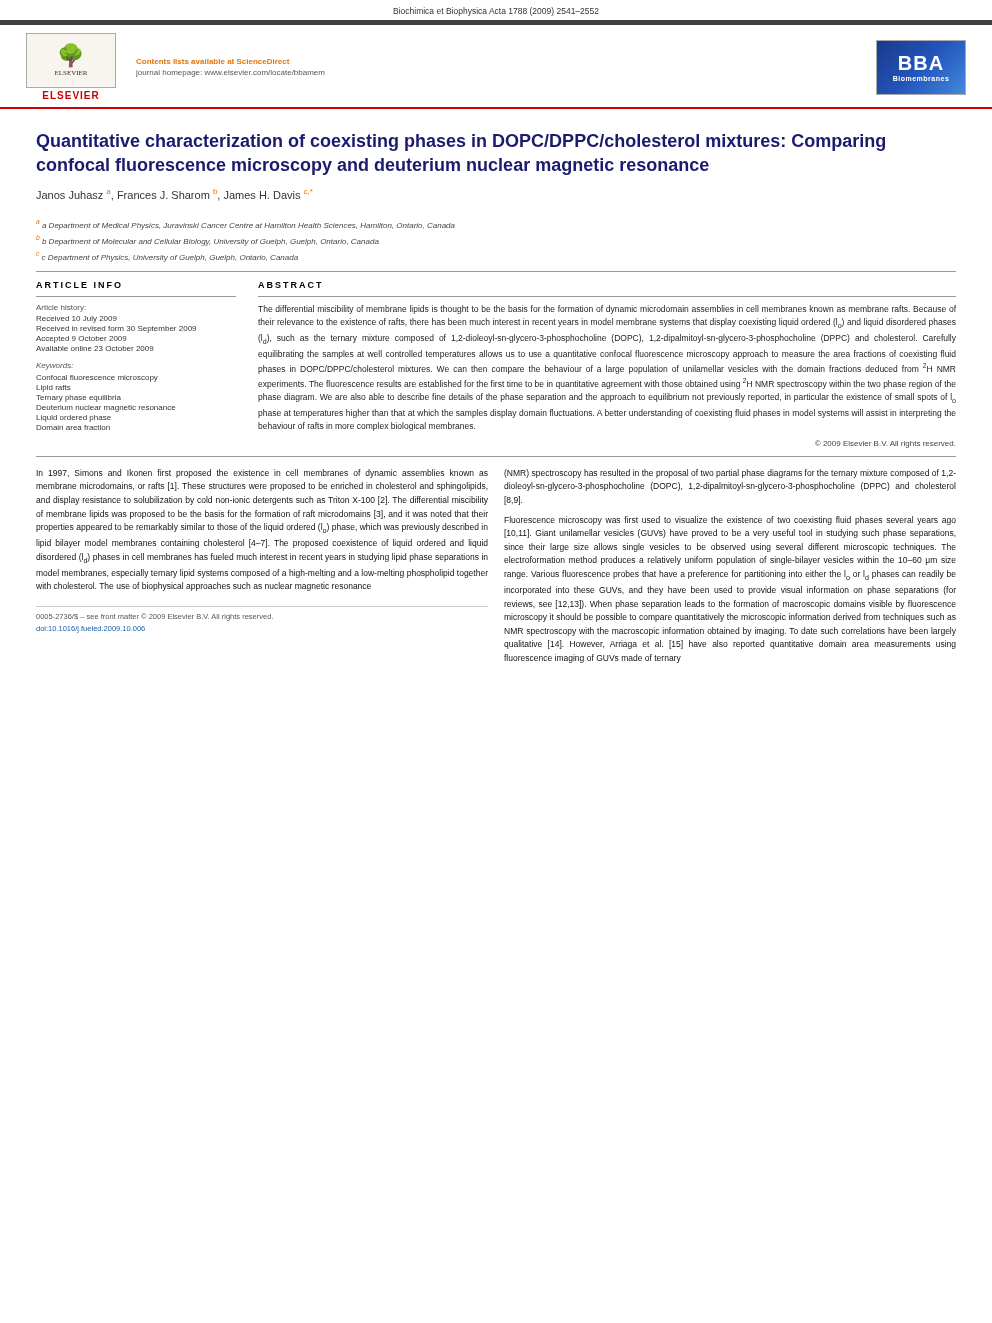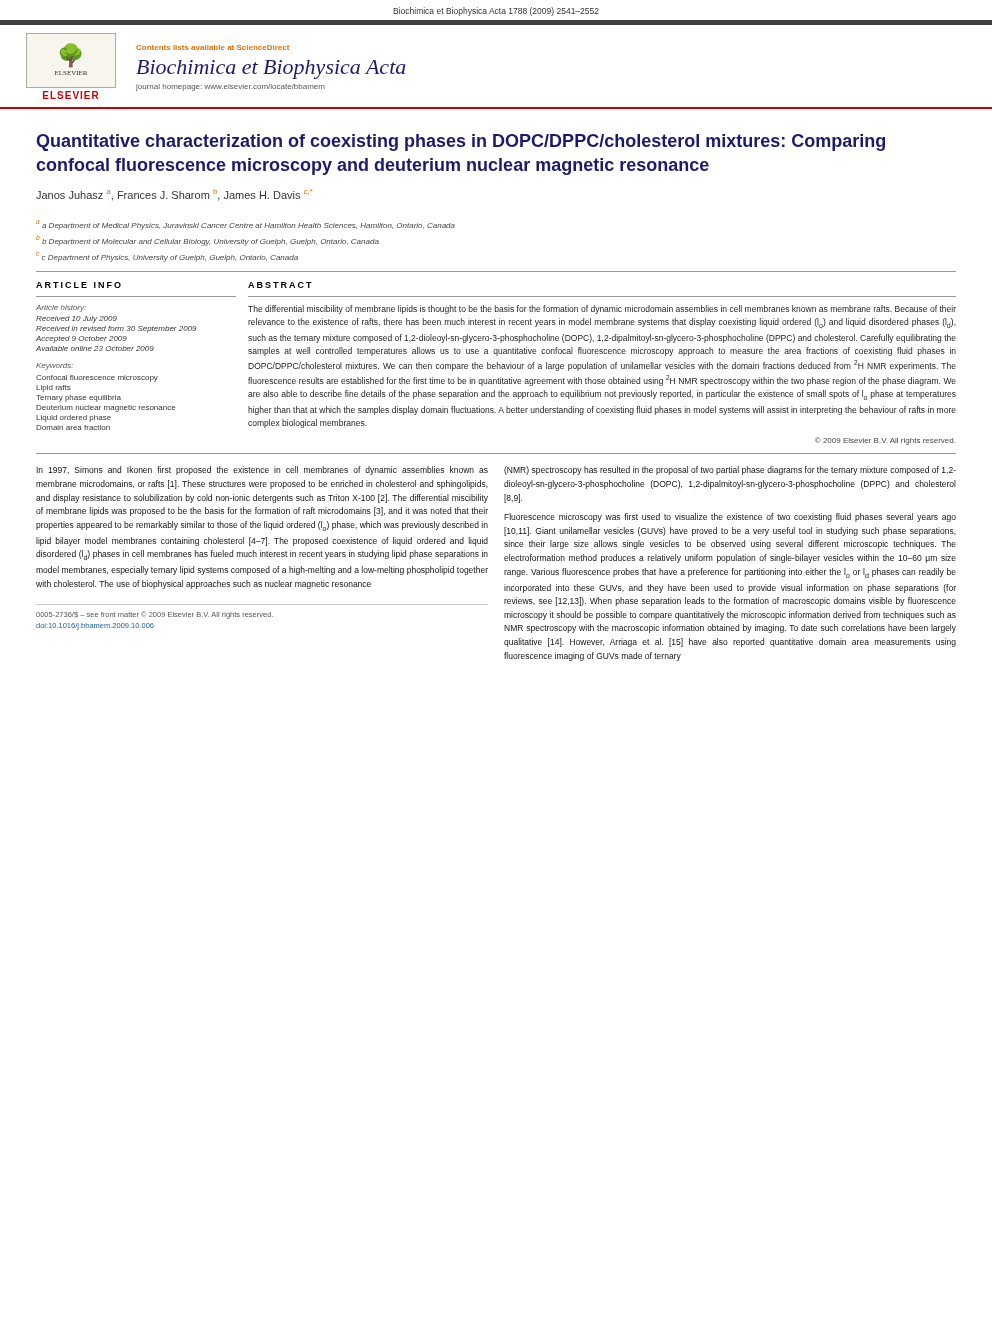--- a/index.html
+++ b/index.html
@@ -187,21 +187,21 @@
     
     .h-divider {
       border: none;
       border-top: 1px solid #999;
       margin: 8px 0;
     }
 
     
     .two-col {
       display: flex;
-      gap: 12px;
+      gap: 22px;
       margin-top: 8px;
     }
 
     .col-left {
       width: 200px;
       flex-shrink: 0;
     }
 
     .col-right {
       flex: 1;
@@ -219,32 +219,30 @@
     }
 
     .info-divider {
       border: none;
       border-top: 1px solid #999;
       margin-bottom: 6px;
     }
 
     .article-history {
       font-size: 8px;
-      font-style: italic;
       color: #555;
       margin-bottom: 2px;
       font-family: Arial, sans-serif;
     }
 
     .history-entry {
       margin-bottom: 1px;
       font-size: 8px;
       font-family: Arial, sans-serif;
       color: #333;
-      font-style: italic;
     }
 
     .keywords-section {
       margin-top: 8px;
     }
 
     .keywords-title {
       font-size: 8px;
       font-style: italic;
       color: #555;
@@ -364,24 +362,29 @@
         <div style="font-size:7px; color:#333; font-family:serif; text-align:center; margin-top:2px;">ELSEVIER</div>
       </div>
       <div class="elsevier-text">ELSEVIER</div>
     </div>
 
     <div class="header-center">
       <div class="sciencedirect-link">
         <span>Contents lists available at</span>
         <span style="color:#e67300; font-weight:bold; cursor:pointer;">ScienceDirect</span>
       </div>
-      <div class="journal-title">Biochimica et Biophysica Acta</div>
       <div class="journal-homepage">journal homepage: www.elsevier.com/locate/bbamem</div>
     </div>
 
+    <div class="bba-logo">
+      <div class="bba-box">
+        <div class="bba-letters">BBA</div>
+        <div class="bba-sub">Biomembranes</div>
+      </div>
+    </div>
 
   </div>
 
   <div class="article-body">
 
     <div class="article-title">Quantitative characterization of coexisting phases in DOPC/DPPC/cholesterol mixtures: Comparing confocal fluorescence microscopy and deuterium nuclear magnetic resonance</div>
 
     <div class="authors-line">
       <span>Janos Juhasz <sup>a</sup>, Frances J. Sharom <sup>b</sup>, James H. Davis <sup>c,*</sup></span>
     </div>
@@ -434,21 +437,21 @@
 
       <div class="main-col">
         <div class="body-text">
           In 1997, Simons and Ikonen first proposed the existence in cell membranes of dynamic assemblies known as membrane microdomains, or rafts [1]. These structures were proposed to be enriched in cholesterol and sphingolipids, and display resistance to solubilization by cold non-ionic detergents such as Triton X-100 [2]. The differential miscibility of membrane lipids was proposed to be the basis for the formation of raft microdomains [3], and it was noted that their properties appeared to be remarkably similar to those of the liquid ordered (l<sub>o</sub>) phase, which was previously described in lipid bilayer model membranes containing cholesterol [4–7]. The proposed coexistence of liquid ordered and liquid disordered (l<sub>d</sub>) phases in cell membranes has fueled much interest in recent years in studying lipid phase separations in model membranes, especially ternary lipid systems composed of a high-melting and a low-melting phospholipid together with cholesterol. The use of biophysical approaches such as nuclear magnetic resonance
         </div>
 
 
         <div class="bottom-bar">
           <div class="bottom-left">
             <div>0005-2736/$ – see front matter © 2009 Elsevier B.V. All rights reserved.</div>
-            <div class="doi-line">doi:10.1016/j.bbamem.2009.10.006</div>
+            <div class="doi-line">doi:10.1016/j.fueled.2009.10.006</div>
           </div>
         </div>
       </div>
 
       <div class="main-col">
         <div class="body-text">
           (NMR) spectroscopy has resulted in the proposal of two partial phase diagrams for the ternary mixture composed of 1,2-dioleoyl-sn-glycero-3-phosphocholine (DOPC), 1,2-dipalmitoyl-sn-glycero-3-phosphocholine (DPPC) and cholesterol [8,9].
         </div>
         <div class="body-text">
           Fluorescence microscopy was first used to visualize the existence of two coexisting fluid phases several years ago [10,11]. Giant unilamellar vesicles (GUVs) have proved to be a very useful tool in studying such phase separations, since their large size allows single vesicles to be observed using several different microscopic techniques. The electroformation method produces a relatively uniform population of single-bilayer vesicles within the 10–60 μm size range. Various fluorescence probes that have a preference for partitioning into either the l<sub>o</sub> or l<sub>d</sub> phases can readily be incorporated into these GUVs, and they have been used to provide visual information on phase separations (for reviews, see [12,13]). When phase separation leads to the formation of macroscopic domains visible by fluorescence microscopy it should be possible to compare quantitatively the microscopic information derived from techniques such as NMR spectroscopy with the macroscopic information obtained by imaging. To date such correlations have been largely qualitative [14]. However, Arriaga et al. [15] have also reported quantitative domain area measurements using fluorescence imaging of GUVs made of ternary

